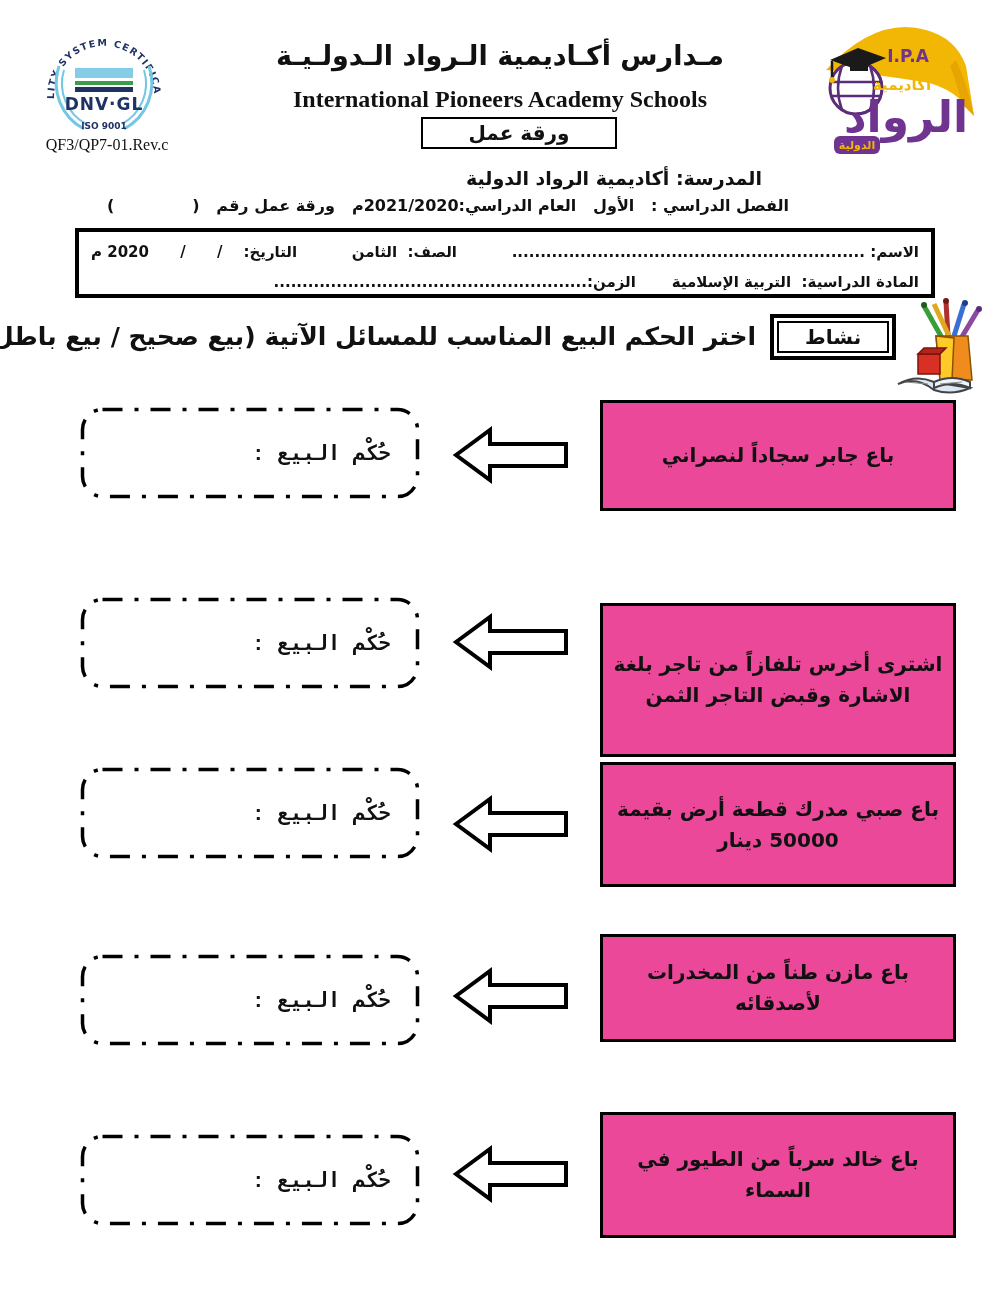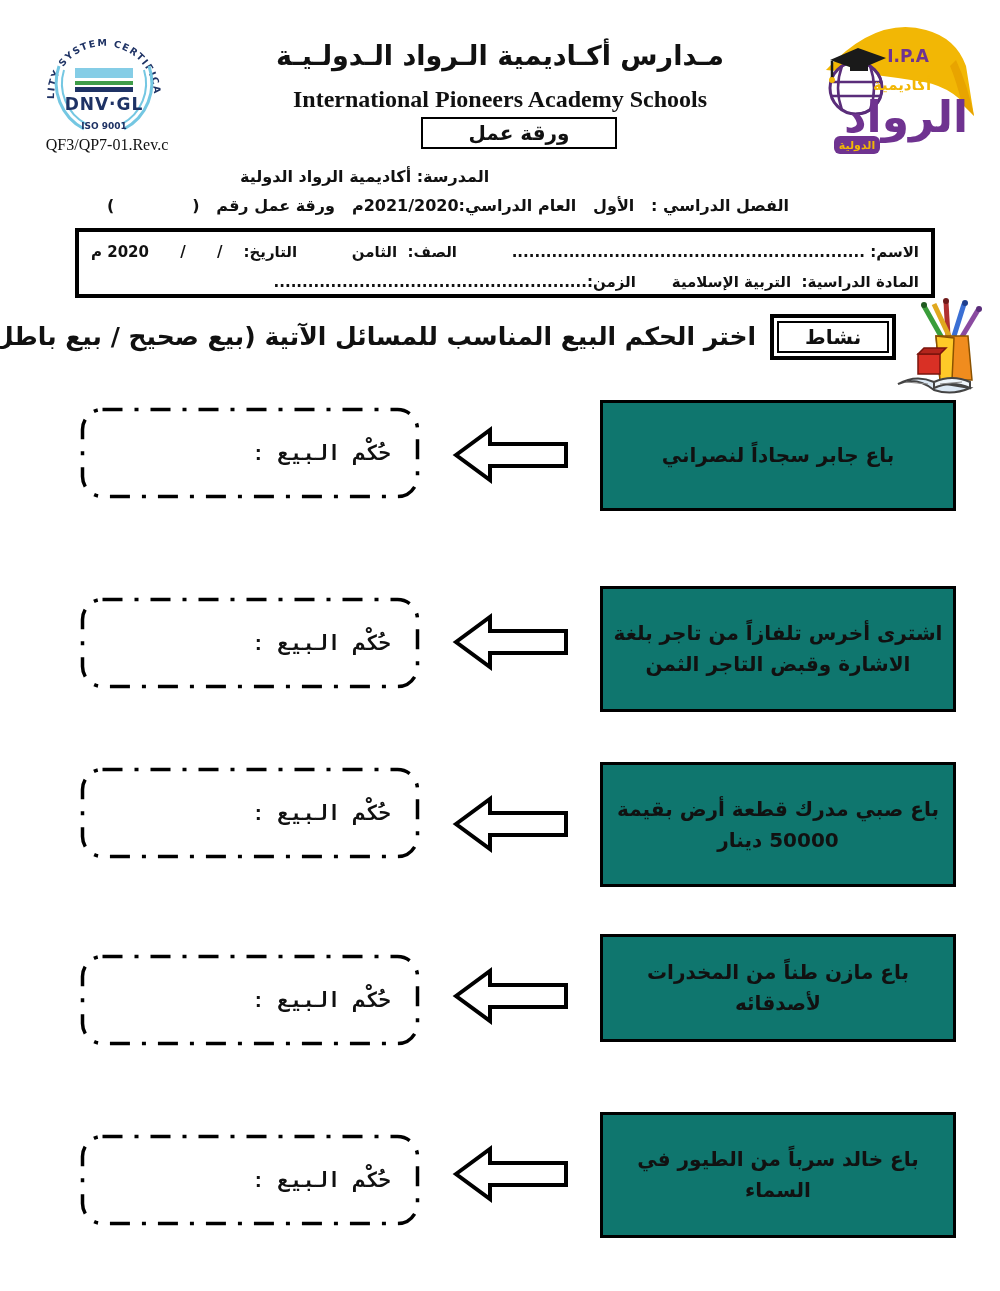--- a/index.html
+++ b/index.html
@@ -15,40 +15,40 @@
   
   .title-ar{left:200px;top:40px;width:600px;text-align:center;font-size:27px;font-weight:bold;}
   .title-en{left:120px;top:86px;width:760px;text-align:center;font-size:24px;font-weight:bold;
             font-family:"Liberation Serif",serif;}
   .sheet-box{left:405px;top:117px;width:196px;height:32px;border:2px solid #000;
              display:flex;align-items:center;justify-content:center;font-size:20px;font-weight:bold;margin-left:16px;}
   .doc-code{left:22px;top:136px;width:170px;text-align:center;font-size:16px;
             font-family:"Liberation Serif",serif;}
 
   
-  .school-line1{left:240px;top:167px;width:500px;text-align:left;font-size:16px;font-weight:bold;}
+  .school-line1{left:262px;top:167px;width:500px;text-align:right;font-size:19px;font-weight:bold;}
   .school-line2{left:107px;top:196px;width:682px;display:flex;justify-content:space-between;
                 font-size:16px;font-weight:bold;}
 
   
   .info-box{left:75px;top:228px;width:860px;height:70px;border:4px solid #000;
             padding:5px 12px;font-size:15px;font-weight:bold;}
   .info-line{display:flex;justify-content:space-between;height:30px;align-items:center;}
   .info-line2{justify-content:flex-start;}
   .info-line2 .seg{margin-left:36px;}
 
   
   .nashat-outer{left:770px;top:314px;border:4px solid #000;padding:3px;background:#fff;}
   .nashat-inner{border:2px solid #000;padding:2px 26px;font-size:20px;font-weight:bold;text-align:center;}
   .instruction{right:244px;top:322px;white-space:nowrap;font-size:25px;font-weight:bold;direction:rtl;}
 
   
   .q-box{left:600px;width:356px;border:3px solid #000;display:flex;align-items:center;
          justify-content:center;text-align:center;font-weight:bold;font-size:20px;
-         line-height:1.55;direction:rtl;padding:4px 10px;background:#0f766e;}
+         line-height:1.55;direction:rtl;padding:4px 10px;background:#ec4899;}
   .ans-box{left:80px;width:340px;height:92px;direction:rtl;display:flex;align-items:center;}
   .ans-box svg{position:absolute;left:0;top:0;width:100%;height:100%;}
   .ans-label{padding-right:29px;font-weight:bold;font-size:21px;position:relative;z-index:1;font-family:Liberation Mono, monospace;}
   .arrow{left:452px;width:118px;height:62px;}
 </style>
 </head>
 <body>
 
 <div class="page">
 
@@ -153,21 +153,21 @@
   <svg class="abs arrow" style="top:424px;" viewBox="0 0 118 62">
     <polygon points="4,31 38,6 38,20 114,20 114,42 38,42 38,56" fill="#fff" stroke="#000" stroke-width="4"></polygon>
   </svg>
   <div class="abs ans-box" style="top:407px;">
     <svg viewBox="0 0 340 92" preserveAspectRatio="none">
       <rect x="2.5" y="2.5" width="335" height="87" rx="20" fill="none" stroke="#000" stroke-width="3.5" stroke-dasharray="20 12 4 12"></rect>
     </svg>
     <span class="ans-label">حُكْم البيع :</span>
   </div>
 
-  <div class="abs q-box" style="top:586px;height:126px;">
+  <div class="abs q-box" style="top:603px;height:154px;">
     <span>اشترى أخرس تلفازاً من تاجر بلغة الاشارة وقبض التاجر الثمن</span>
   </div>
   <svg class="abs arrow" style="top:611px;" viewBox="0 0 118 62">
     <polygon points="4,31 38,6 38,20 114,20 114,42 38,42 38,56" fill="#fff" stroke="#000" stroke-width="4"></polygon>
   </svg>
   <div class="abs ans-box" style="top:597px;">
     <svg viewBox="0 0 340 92" preserveAspectRatio="none">
       <rect x="2.5" y="2.5" width="335" height="87" rx="20" fill="none" stroke="#000" stroke-width="3.5" stroke-dasharray="20 12 4 12"></rect>
     </svg>
     <span class="ans-label">حُكْم البيع :</span>

